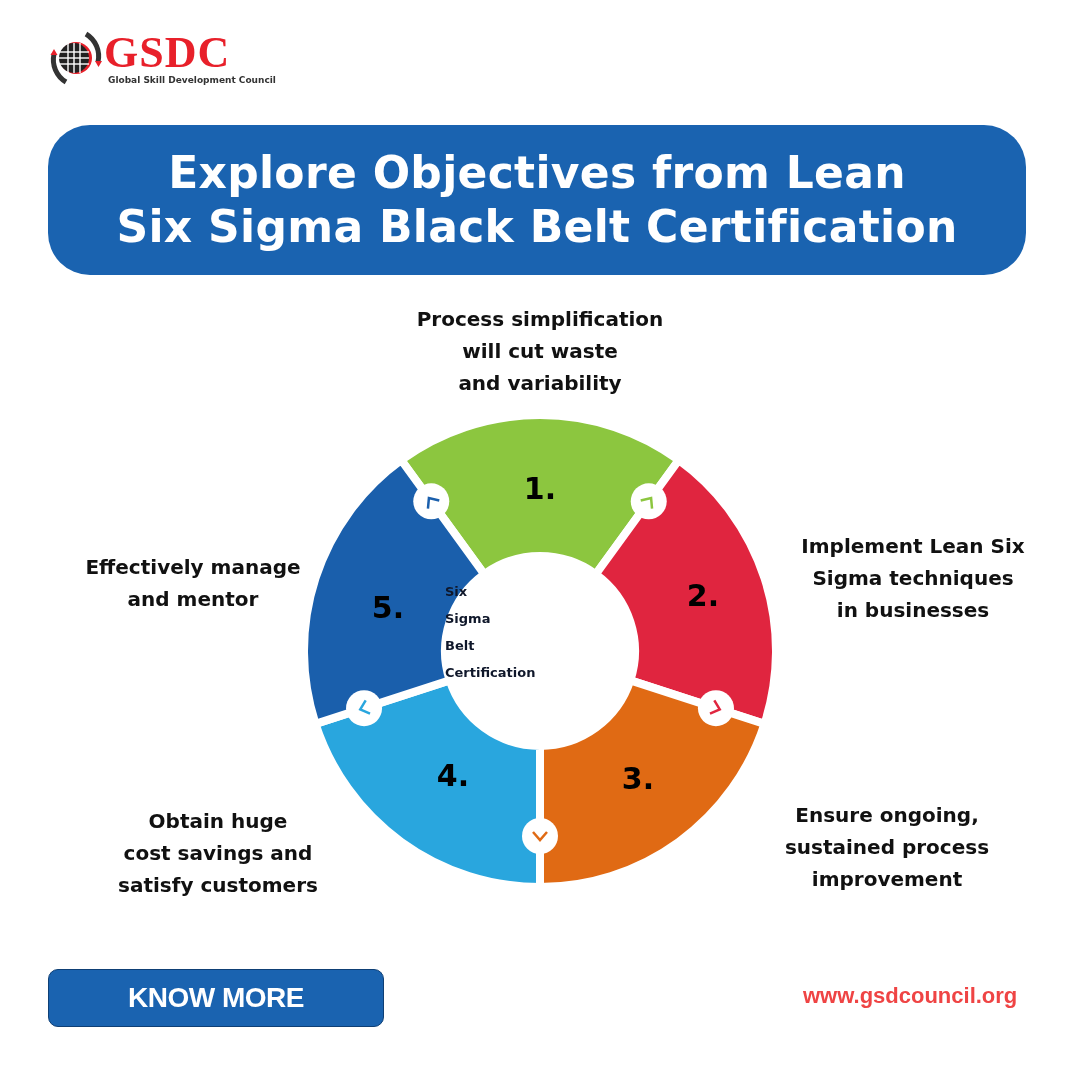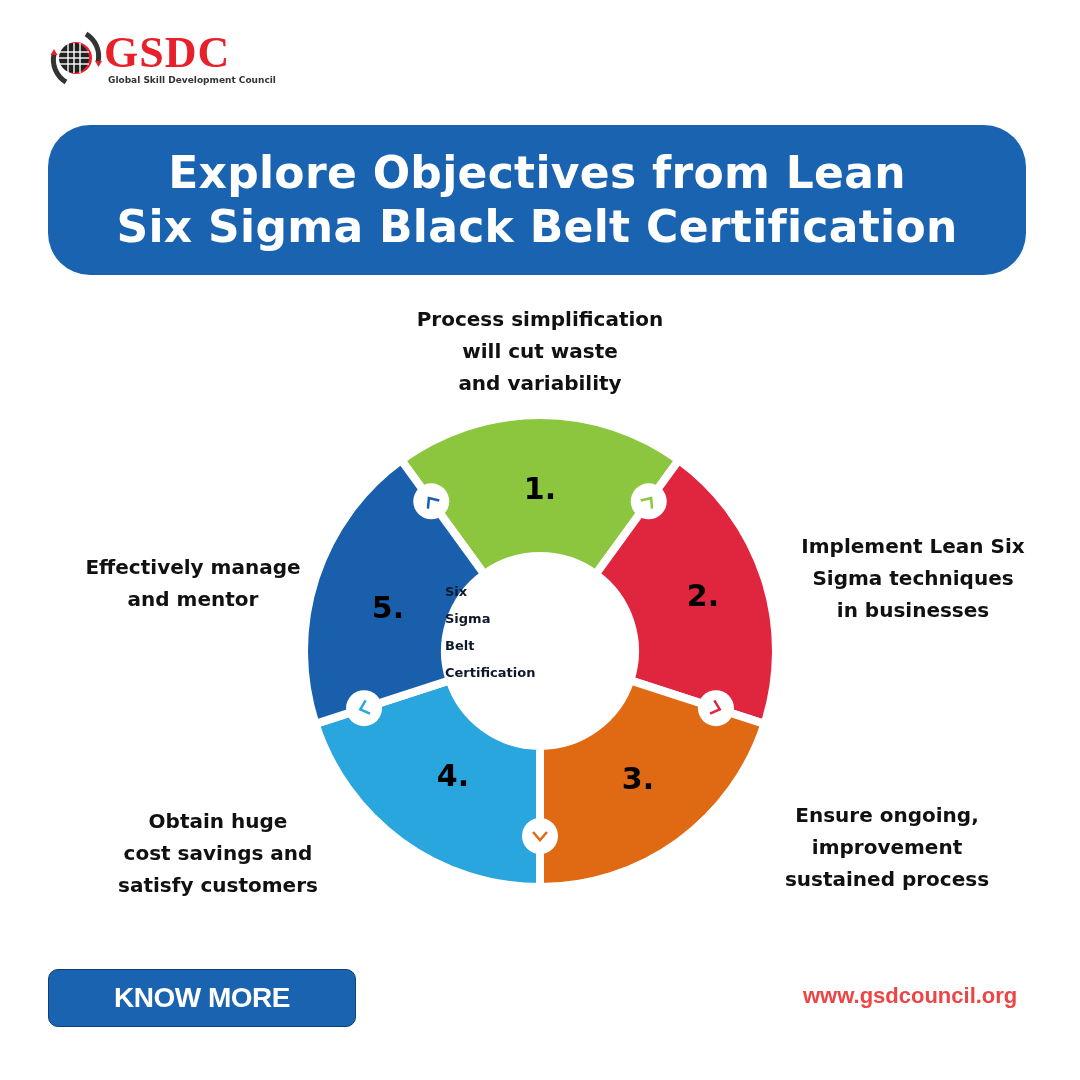--- a/index.html
+++ b/index.html
@@ -35,21 +35,21 @@
       position: absolute; left: 445px; top: 578px; width: 190px;
       text-align: left; font-family: "DejaVu Sans", sans-serif; font-weight: bold;
       font-size: 13px; line-height: 27px; color: #0f172a;
     }
     .objective {
       position: absolute; text-align: center; font-family: "DejaVu Sans", sans-serif;
       font-weight: bold; font-size: 20px; line-height: 32px; color: #111; white-space: nowrap;
       transform: translateX(-50%);
     }
     .know-more {
-      position: absolute; left: 48px; top: 969px; width: 308px; height: 58px;
+      position: absolute; left: 48px; top: 969px; width: 336px; height: 58px;
       background: #1a63b0; border-radius: 10px; border: 1px solid #0e3f75;
       color: #fff; font-family: "Liberation Sans", sans-serif; font-weight: bold; font-size: 28px;
       display: flex; align-items: center; justify-content: center; letter-spacing: -0.5px;
       box-sizing: border-box; cursor: pointer;
     }
     .site-url {
       position: absolute; left: 803px; top: 983px; font-family: "Liberation Sans", sans-serif;
       font-weight: bold; font-size: 22px; color: #ef4444; white-space: nowrap;
     }
   </style>
@@ -124,22 +124,22 @@
   <div>will cut waste</div>
   <div>and variability</div>
 </div>
 <div class="objective" style="left:913px; top:530px;">
   <div>Implement Lean Six</div>
   <div>Sigma techniques</div>
   <div>in businesses</div>
 </div>
 <div class="objective" style="left:887px; top:799px;">
   <div>Ensure ongoing,</div>
+  <div>sustained process</div>
   <div>improvement</div>
-  <div>sustained process</div>
 </div>
 <div class="objective" style="left:218px; top:805px;">
   <div>Obtain huge</div>
   <div>cost savings and</div>
   <div>satisfy customers</div>
 </div>
 <div class="objective" style="left:193px; top:527px;margin-top:24px;">
   <div>Effectively manage</div>
   <div>and mentor</div>
 </div>

